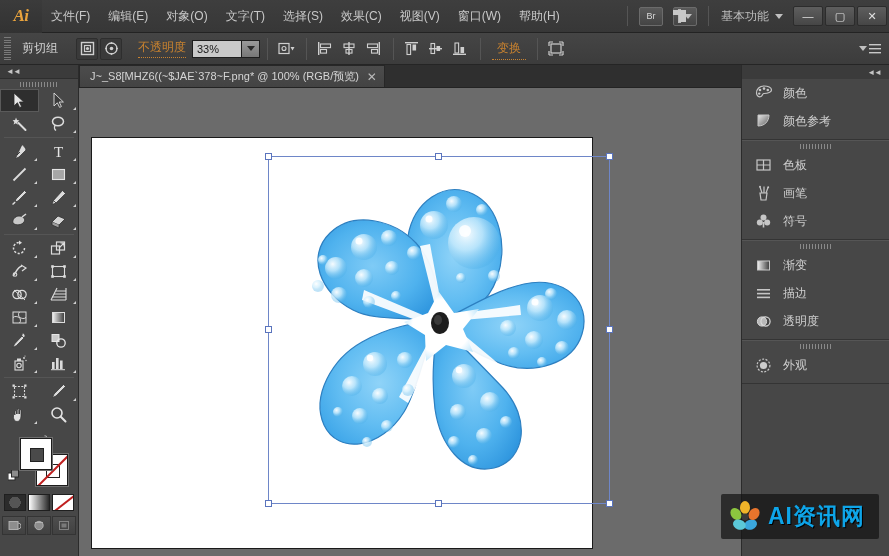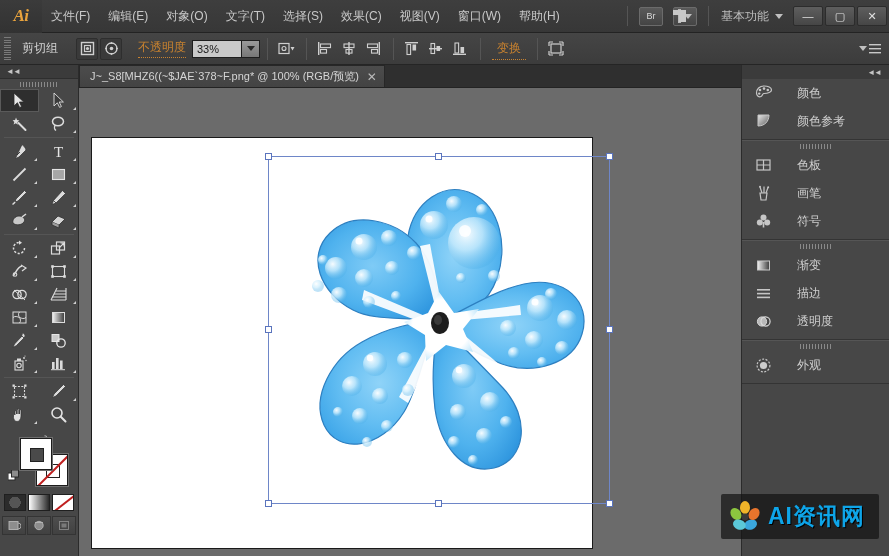--- a/index.html
+++ b/index.html
@@ -209,21 +209,21 @@
     background:#474747; border-left:1px solid #2b2b2b;
   }
   #rd-head { height:14px; background:#3b3b3b; display:flex;align-items:center;justify-content:flex-end;padding-right:8px; }
   #rd-collapse{ color:#c5c5c5;font-size:8px;letter-spacing:-1px; }
   .dockgroup { border-bottom:1px solid #343434; padding-bottom:4px; }
   .dock-grip { height:11px; display:flex;align-items:center;justify-content:center;
     border-top:1px solid #555; }
   .dock-grip span { display:block; width:32px;height:5px;
     background:repeating-linear-gradient(90deg,#8a8a8a 0 1px,transparent 1px 3px); }
   .dockitem {
-    height:28px; display:flex; align-items:center; gap:24px; padding-left:12px; cursor:default;
+    height:28px; display:flex; align-items:center; gap:10px; padding-left:12px; cursor:default;
   }
   .dockitem .di-ic { width:19px;height:19px;display:flex;align-items:center;justify-content:center;flex:0 0 19px; }
   .dockitem .di-lb { color:#cfcfcf; font-size:12px; white-space:nowrap; }
 
   
   #watermark {
     position:absolute; left:721px; top:494px; width:158px; height:45px;
     background:rgba(20,20,20,0.72);
     display:flex; align-items:center; gap:5px; padding-left:6px;
     border-radius:2px;

